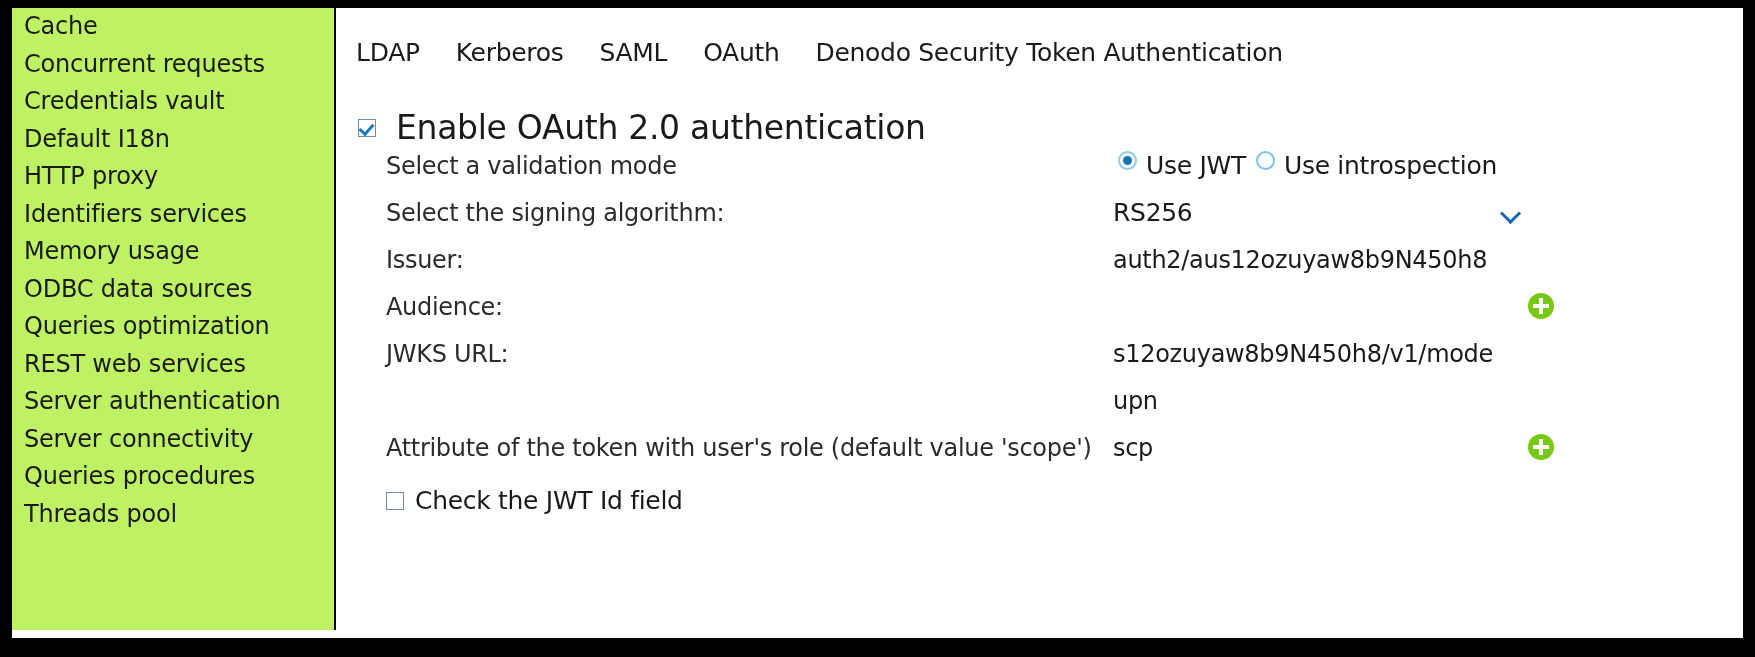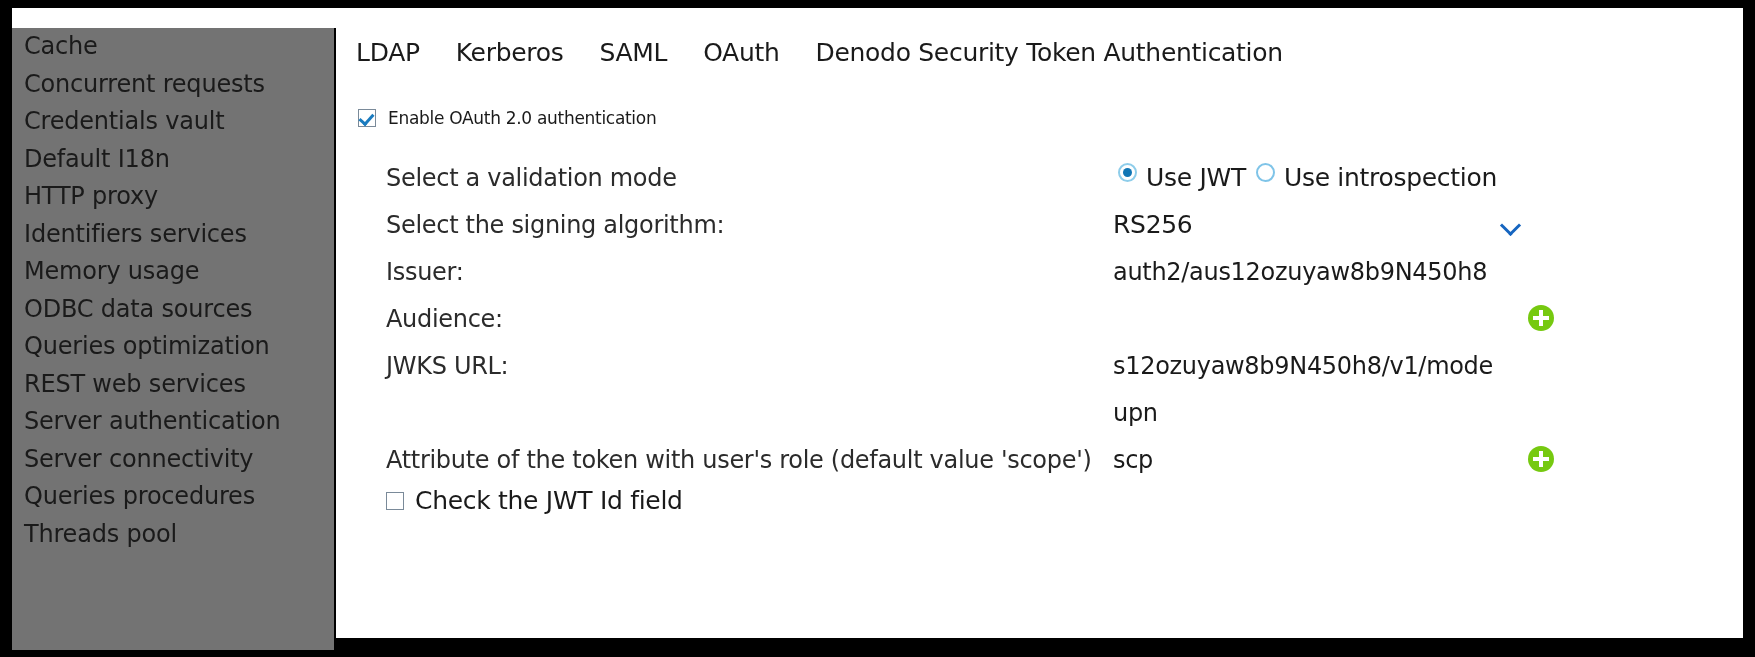--- a/index.html
+++ b/index.html
@@ -36,25 +36,24 @@
     box-sizing: border-box;
   }
 
   
   #sidebar {
     position: absolute;
     left: 0;
     top: 0;
     width: 324px;
     height: 622px;
-    background: #737373;
+    background: #bef264;
     border-right: 2px solid #000000;
     box-sizing: border-box;
     overflow: hidden;
-    margin-top: 20px;
   }
   .sidebar-item {
     height: 37.5px;
     line-height: 37.5px;
     padding-left: 12px;
     font-size: 24px;
     color: #1a1a1a;
     white-space: nowrap;
     cursor: default;
     font-family: "DejaVu Sans", sans-serif;
@@ -117,32 +116,32 @@
     position: absolute;
     left: 3px;
     top: 1px;
     width: 6px;
     height: 11px;
     border: solid #1a7bbf;
     border-width: 0 3px 3px 0;
     transform: rotate(42deg);
   }
   #enable-label {
-    font-size: 17px;
-    color: #1a1a1a;
-    margin-left: 12px;
+    font-size: 33px;
+    color: #1a1a1a;
+    margin-left: 20px;
     white-space: nowrap;
     letter-spacing: -0.3px;
   }
 
   
   #form {
     position: absolute;
     left: 0;
-    top: 146px;
+    top: 134px;
     width: 1405px;
   }
   .form-row {
     position: relative;
     height: 47px;
     display: flex;
     align-items: center;
   }
   .row-label {
     position: absolute;

